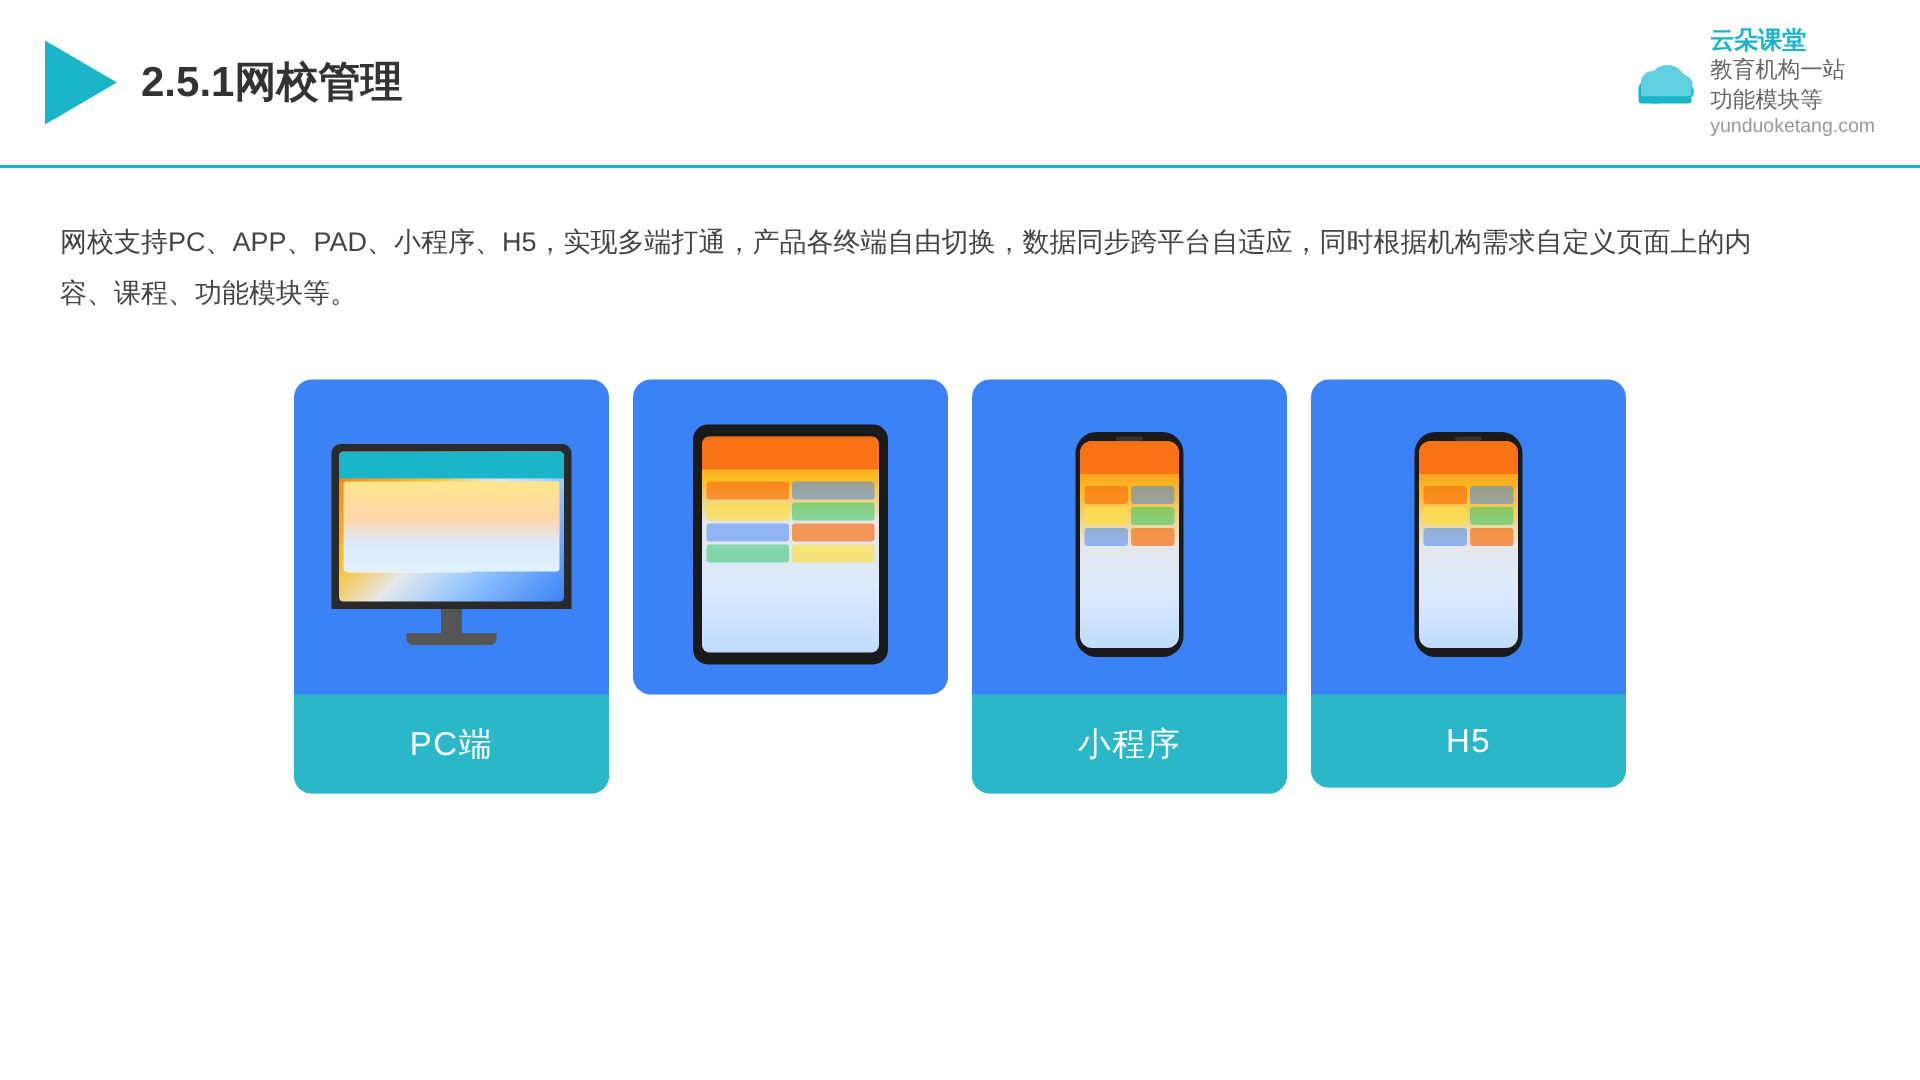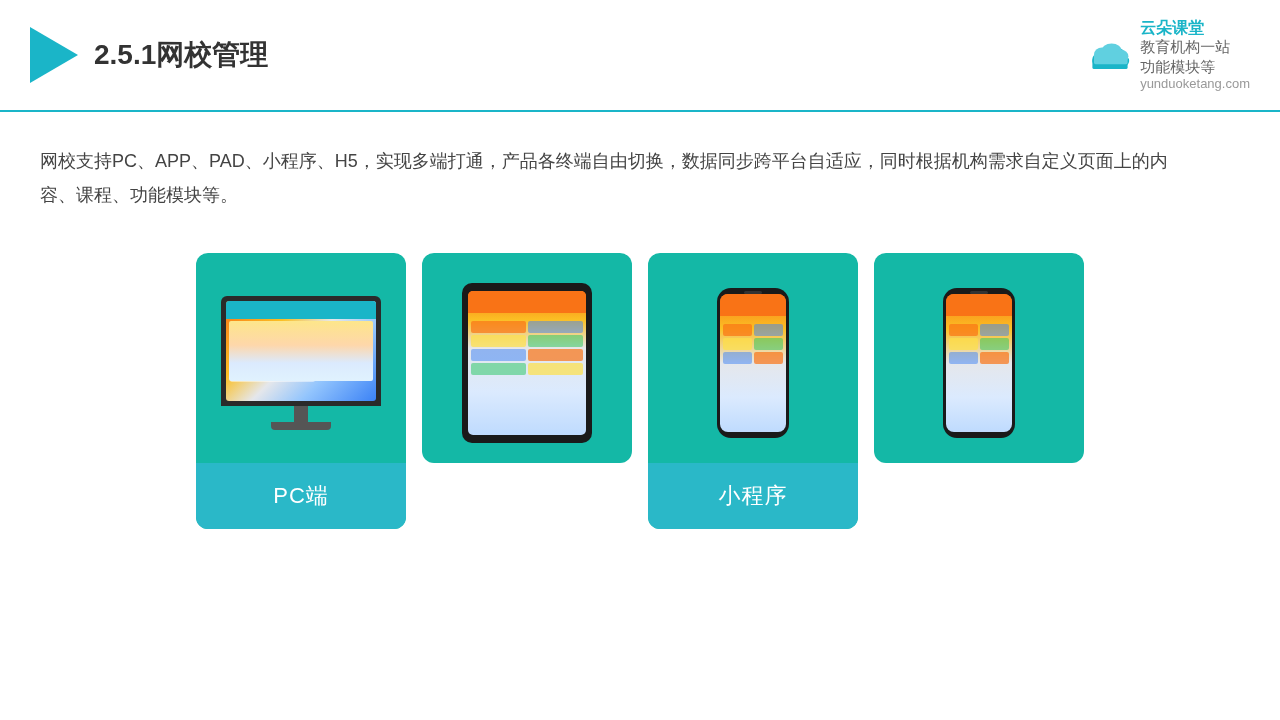--- a/index.html
+++ b/index.html
@@ -83,21 +83,21 @@
     
     .cards-container {
       display: flex;
       gap: 16px;
       padding: 20px 60px 20px 60px;
       justify-content: center;
       align-items: flex-start;
     }
 
     .device-card {
-      background: #14b8a6;
+      background: #3b82f6;
       border-radius: 12px;
       width: 210px;
       flex-shrink: 0;
       display: flex;
       flex-direction: column;
       align-items: center;
       overflow: hidden;
     }
 
     .device-image-area {
@@ -437,15 +437,16 @@
               <div class="screen-block block-blue"></div>
               <div class="screen-block block-yellow"></div>
               <div class="screen-block block-green"></div>
               <div class="screen-block block-blue"></div>
               <div class="screen-block block-orange"></div>
             </div>
           </div>
         </div>
       </div>
     </div>
+    <div class="card-label">H5</div>
   </div>
 
 </div>
 
 </body></html>

